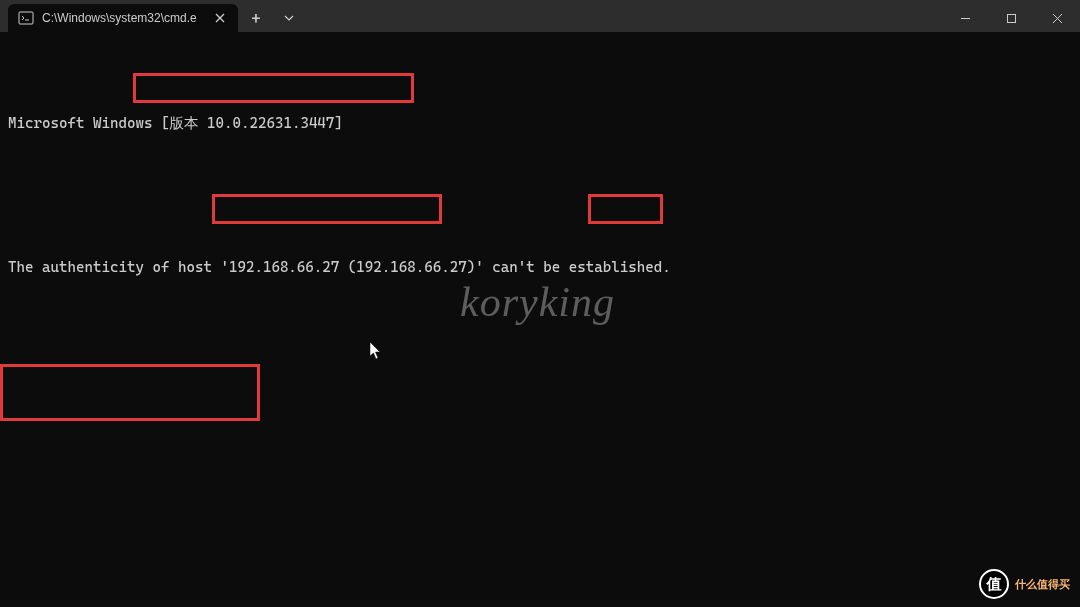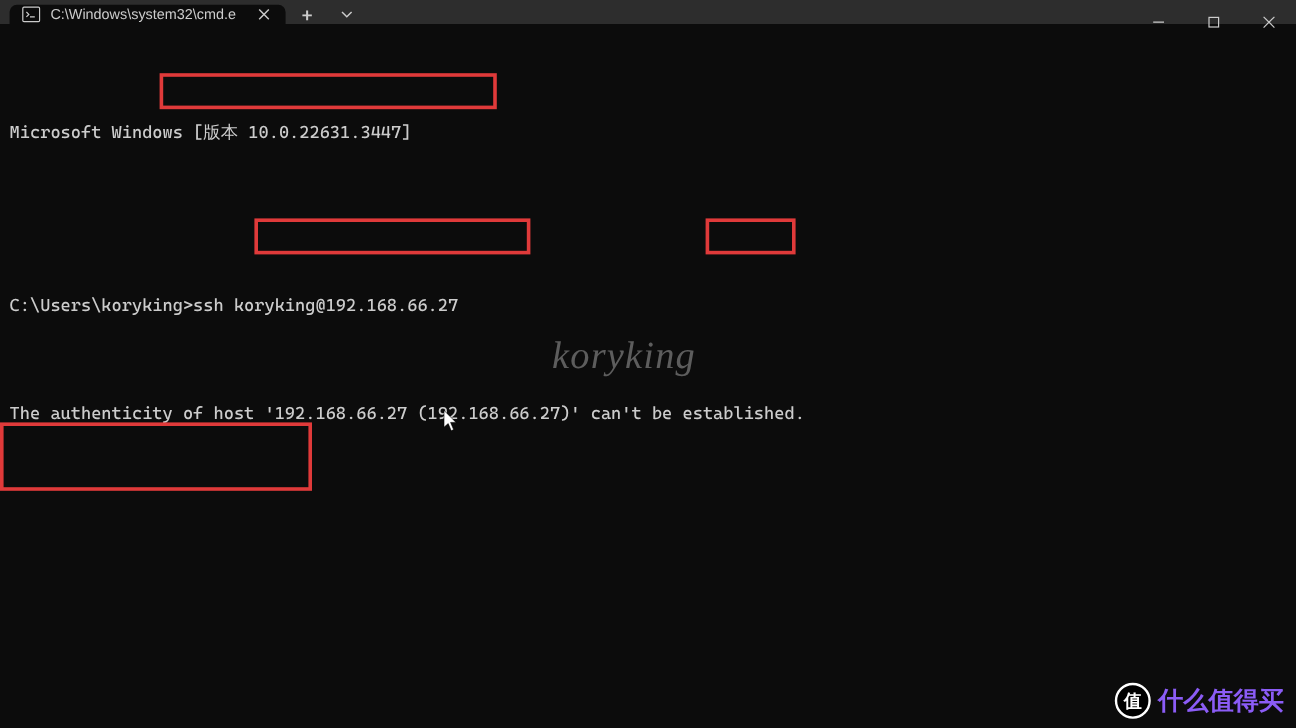--- a/index.html
+++ b/index.html
@@ -11,21 +11,21 @@
     body {
       width: 1080px;
       height: 607px;
       background: #0c0c0c;
       font-family: Consolas, "Cascadia Mono", monospace;
       overflow: hidden;
       position: relative;
     }
     
     .titlebar {
-      height: 20px;
+      height: 32px;
       background: #2d2d2d;
       display: flex;
       align-items: stretch;
       position: relative;
     }
     
     .tab {
       display: flex;
       align-items: center;
       background: #0c0c0c;
@@ -164,21 +164,21 @@
       width: 260px;
       height: 57px;
     }
     
     .watermark {
       position: absolute;
       top: 278px;
       left: 460px;
       font-family: Georgia, serif;
       font-style: italic;
-      font-size: 32px;
+      font-size: 42px;
       color: rgba(160, 160, 160, 0.55);
       pointer-events: none;
       letter-spacing: 1px;
     }
     
     .cursor-arrow {
       position: absolute;
       top: 341px;
       left: 369px;
       pointer-events: none;
@@ -202,22 +202,22 @@
       display: flex;
       align-items: center;
       justify-content: center;
       color: #fff;
       font-size: 15px;
       font-weight: bold;
       font-family: sans-serif;
     }
     
     .logo-text {
-      color: #8b5cf6;
-      font-size: 21px;
+      color: #fdba74;
+      font-size: 11px;
       font-weight: bold;
       font-family: "Microsoft YaHei", sans-serif;
     }
   </style>
 </head>
 <body>
 
 <div class="titlebar">
   <div class="tab">
     <span class="tab-icon">
@@ -258,21 +258,20 @@
         <line x1="1" y1="1" x2="10" y2="10" stroke="#ccc" stroke-width="1"></line>
         <line x1="10" y1="1" x2="1" y2="10" stroke="#ccc" stroke-width="1"></line>
       </svg>
     </div>
   </div>
 </div>
 
 <div class="terminal-content">
   <span class="line">Microsoft Windows [版本 10.0.22631.3447]</span>
   <div class="blank-line"></div>
-  <span class="line">C:\Users\koryking&gt;ssh koryking@192.168.66.27</span>
   <span class="line">The authenticity of host '192.168.66.27 (192.168.66.27)' can't be established.</span>
   
   
   
   
   
   
   
   
   

